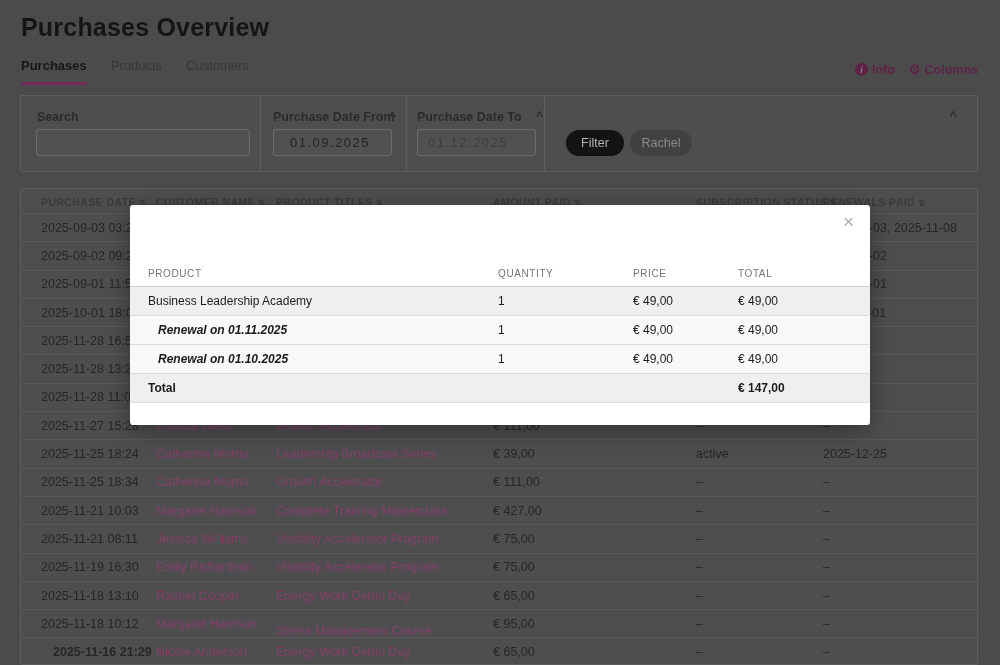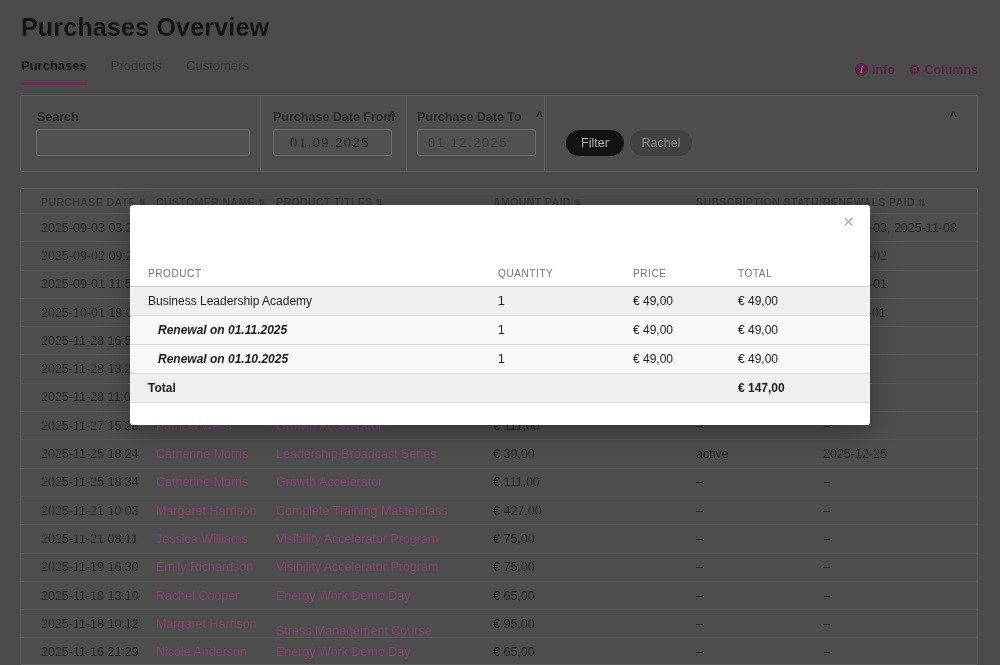--- a/index.html
+++ b/index.html
@@ -222,21 +222,21 @@
       </div>
       <div class="t-row">
         <div class="t-cell" style="left: 20px;">2025-11-18 10:12</div>
         <div class="t-cell link" style="left: 135px;">Margaret Harrison</div>
         <div class="t-cell link" style="left: 255px; margin-top: 7px;">Stress Management Course</div>
         <div class="t-cell" style="left: 472px;">€ 95,00</div>
         <div class="t-cell" style="left: 675px;">–</div>
         <div class="t-cell" style="left: 802px;">–</div>
       </div>
       <div class="t-row">
-        <div class="t-cell" style="left: 20px;">2025-11-16 21:29</div>
+        <div class="t-cell" style="left: 32px; font-weight: bold;">2025-11-16 21:29</div>
         <div class="t-cell link" style="left: 135px;">Nicole Anderson</div>
         <div class="t-cell link" style="left: 255px;">Energy Work Demo Day</div>
         <div class="t-cell" style="left: 472px;">€ 65,00</div>
         <div class="t-cell" style="left: 675px;">–</div>
         <div class="t-cell" style="left: 802px;">–</div>
       </div>
     </div>
 </div>
 
 <div class="modal">

